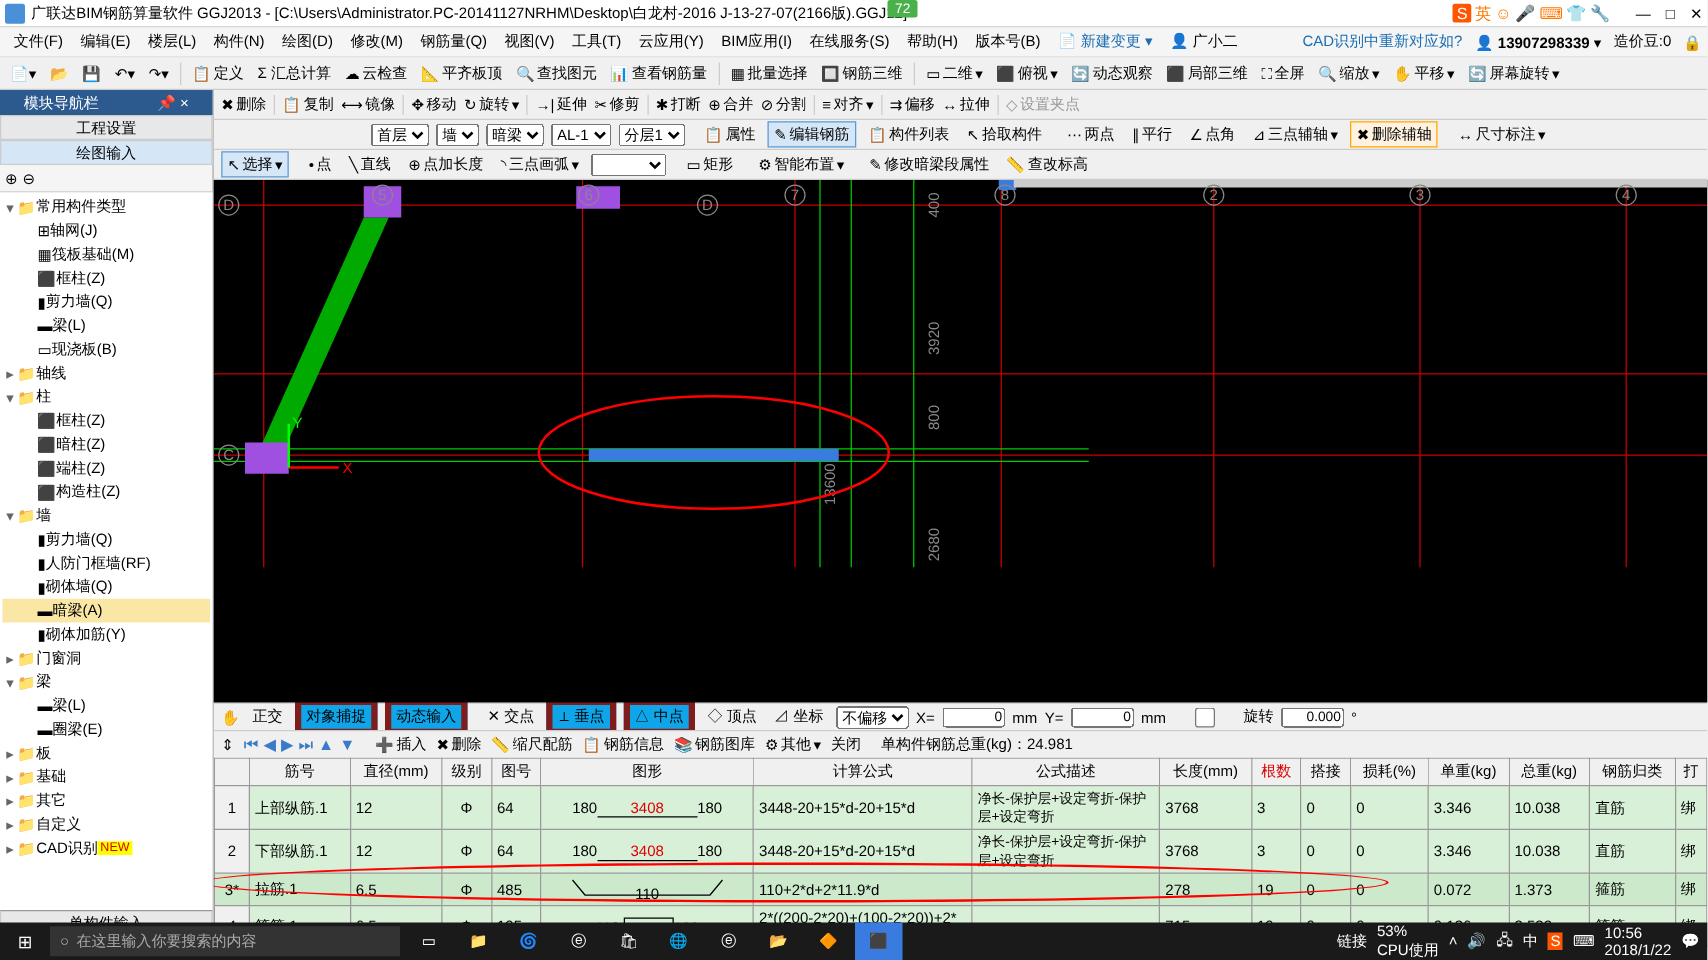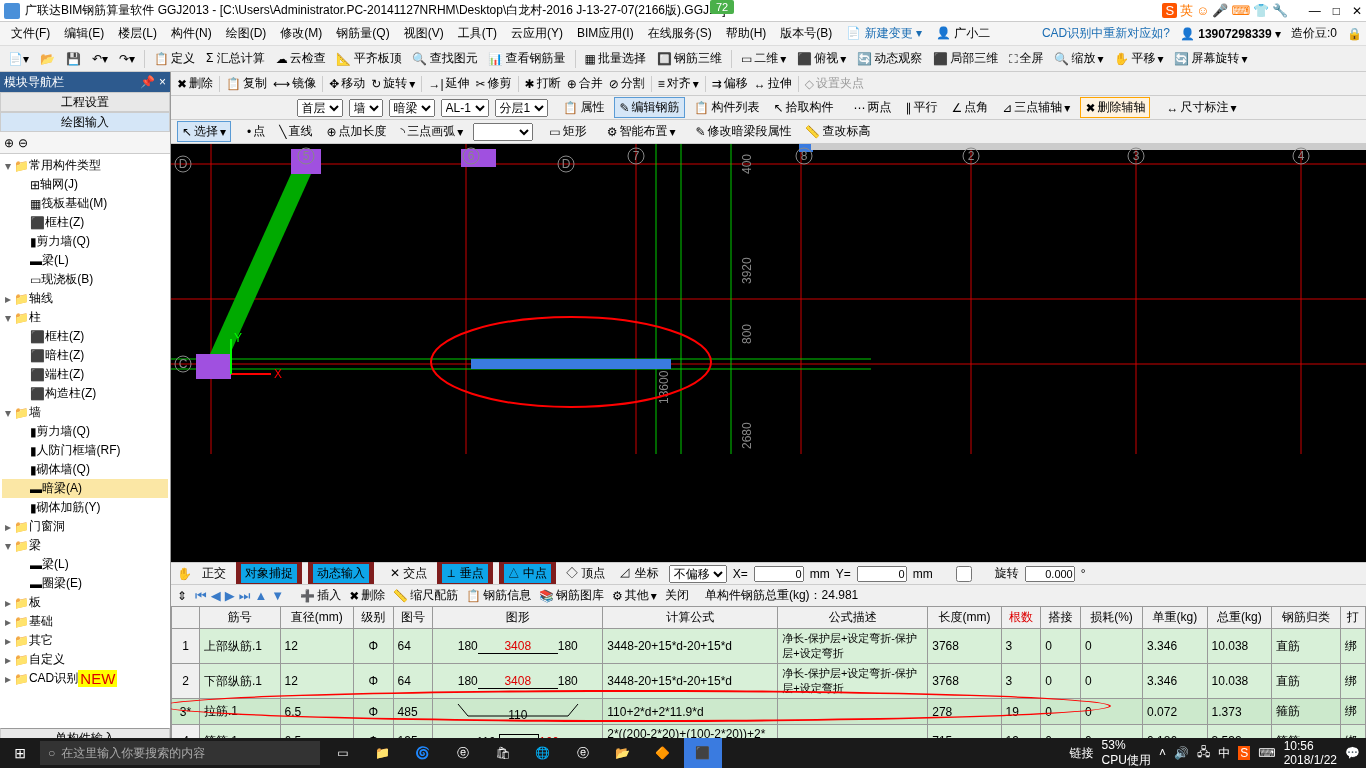--- a/index.html
+++ b/index.html
@@ -13,21 +13,21 @@
 .menubar{height:24px;background:#f5f5f5;display:flex;align-items:center;padding:0 4px;border-bottom:1px solid #ddd;}
 .menubar .mi{padding:2px 7px;cursor:pointer;}
 .menubar .right{margin-left:auto;display:flex;gap:10px;align-items:center;}
 .menubar .right .link{color:#1a6db3;}
 .menubar .right .phone{font-weight:bold;}
 .toolbar1{height:26px;background:#f0f0f0;display:flex;align-items:center;padding:0 4px;gap:3px;border-bottom:1px solid #ccc;}
 .toolbar1 .tb{padding:2px 4px;display:flex;align-items:center;gap:2px;cursor:pointer;}
 .toolbar1 .sep{width:1px;height:18px;background:#ccc;margin:0 2px;}
 .main{display:flex;height:696px;}
 .leftpanel{width:171px;background:#f5f5f5;border-right:1px solid #999;display:flex;flex-direction:column;}
-.lp-tabs{height:20px;background:#2d5a8e;color:#fff;display:flex;align-items:center;padding:0 4px;font-size:12px;}
+.lp-tabs{height:20px;background:#2d5a8e;color:#fff;display:flex;align-items:center;padding:0 19px;font-size:12px;}
 .lp-tabs .pin{margin-left:auto;}
 .lp-btn{height:20px;background:#e8e8e8;border:1px solid #ccc;text-align:center;line-height:18px;cursor:pointer;}
 .lp-toolbar{height:22px;display:flex;align-items:center;padding:2px 4px;gap:4px;border-bottom:1px solid #ccc;}
 .tree{flex:1;overflow:auto;background:#fff;padding:2px;}
 .tree-item{display:flex;align-items:center;padding:1px 0;cursor:pointer;white-space:nowrap;}
 .tree-item .exp{width:12px;text-align:center;color:#666;}
 .tree-item.hl{background:#fbe7a5;}
 .ind2{padding-left:28px;}
 .lp-bottom .lp-btn{border-top:1px solid #999;}
 .rightarea{flex:1;display:flex;flex-direction:column;}
@@ -179,21 +179,21 @@
       <div class="tree-item ind2 hl">▬ <span>暗梁(A)</span></div>
       <div class="tree-item ind2">▮ <span>砌体加筋(Y)</span></div>
       <div class="tree-item"><span class="exp">▸</span>📁 <span>门窗洞</span></div>
       <div class="tree-item"><span class="exp">▾</span>📁 <span>梁</span></div>
       <div class="tree-item ind2">▬ <span>梁(L)</span></div>
       <div class="tree-item ind2">▬ <span>圈梁(E)</span></div>
       <div class="tree-item"><span class="exp">▸</span>📁 <span>板</span></div>
       <div class="tree-item"><span class="exp">▸</span>📁 <span>基础</span></div>
       <div class="tree-item"><span class="exp">▸</span>📁 <span>其它</span></div>
       <div class="tree-item"><span class="exp">▸</span>📁 <span>自定义</span></div>
-      <div class="tree-item"><span class="exp">▸</span>📁 <span>CAD识别</span> <span style="background:#ff0;color:#d00;font-size:15px;padding:0 2px;">NEW</span></div>
+      <div class="tree-item"><span class="exp">▸</span>📁 <span>CAD识别</span> <span style="background:#ff0;color:#d00;font-size:10px;padding:0 2px;">NEW</span></div>
     </div>
     <div class="lp-bottom">
       <div class="lp-btn">单构件输入</div>
       <div class="lp-btn">报表预览</div>
     </div>
   </div>
 
   <div class="rightarea">
     <div class="toolbar2">
       <span class="tb">✖ <span>删除</span></span>

